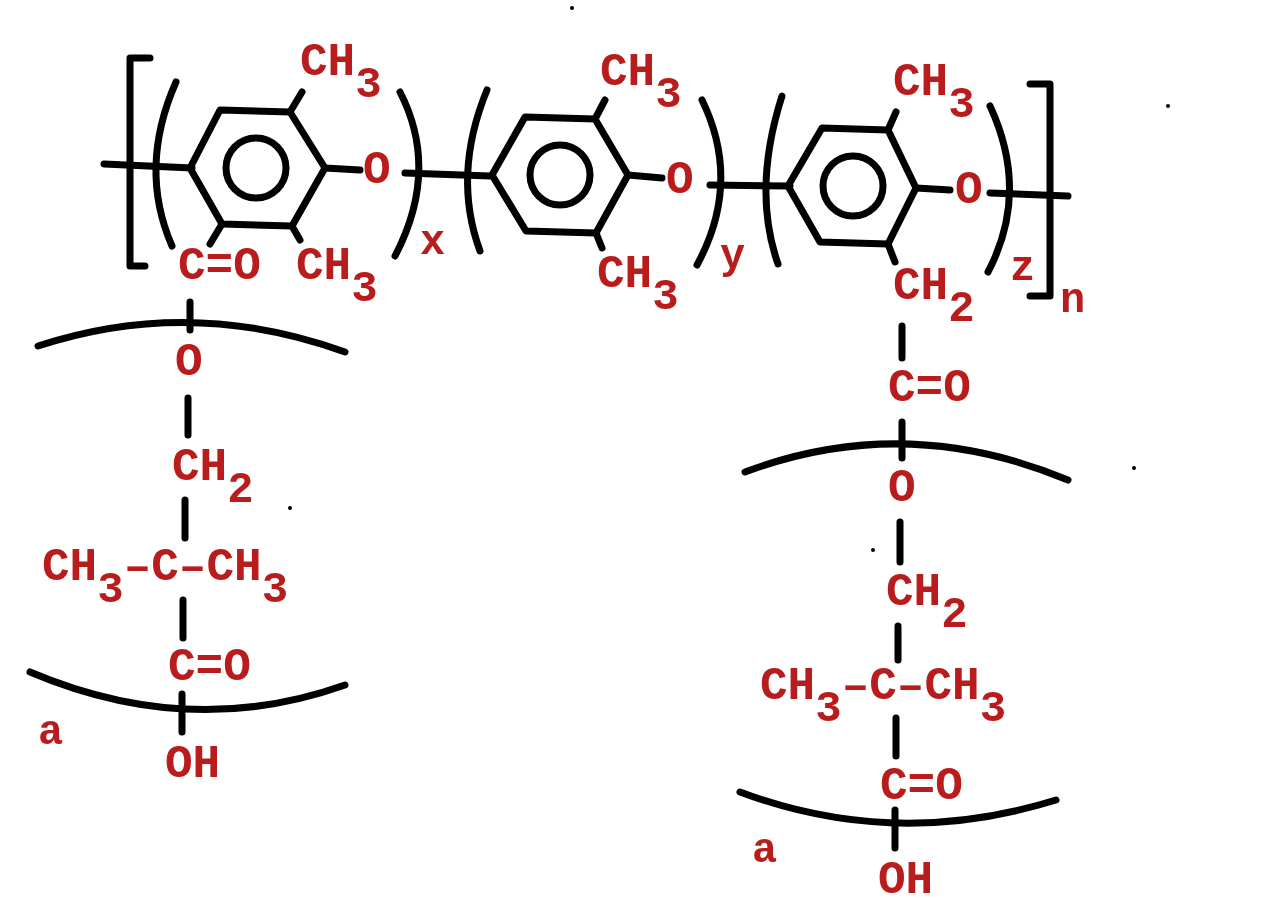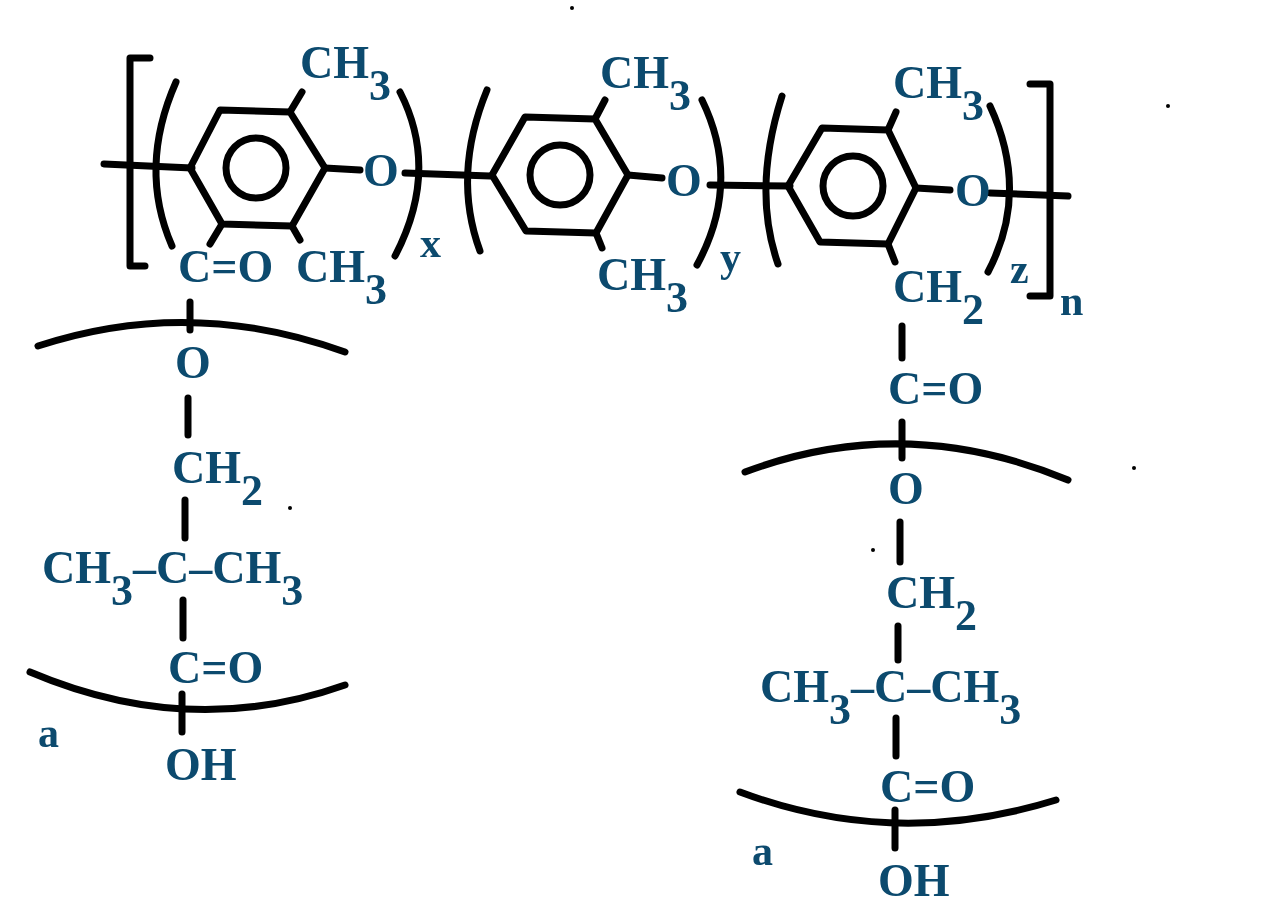--- a/index.html
+++ b/index.html
@@ -1,25 +1,25 @@
 <!DOCTYPE html>
 <html><head>
 <meta charset="utf-8">
 <style>
   html, body { margin: 0; padding: 0; background: #ffffff; }
   body { width: 1276px; height: 924px; overflow: hidden; position: relative; }
   #canvas { position: absolute; left: 0; top: 0; width: 1276px; height: 924px; }
   svg { position: absolute; left: 0; top: 0; }
   .lbl {
     position: absolute;
-    font-family: Liberation Serif, serif;
+    font-family: Liberation Mono, monospace;
     font-stretch: condensed;
     font-size: 46px;
     line-height: 1;
-    color: #0c4a6e;
+    color: #b91c1c;
     white-space: nowrap;
     font-weight: 700;
     letter-spacing: 0px;
   }
   .lbl .sub { font-size: 44px; position: relative; top: 22px; }
   .small { font-size: 42px; }
 </style>
 </head>
 <body>
 

